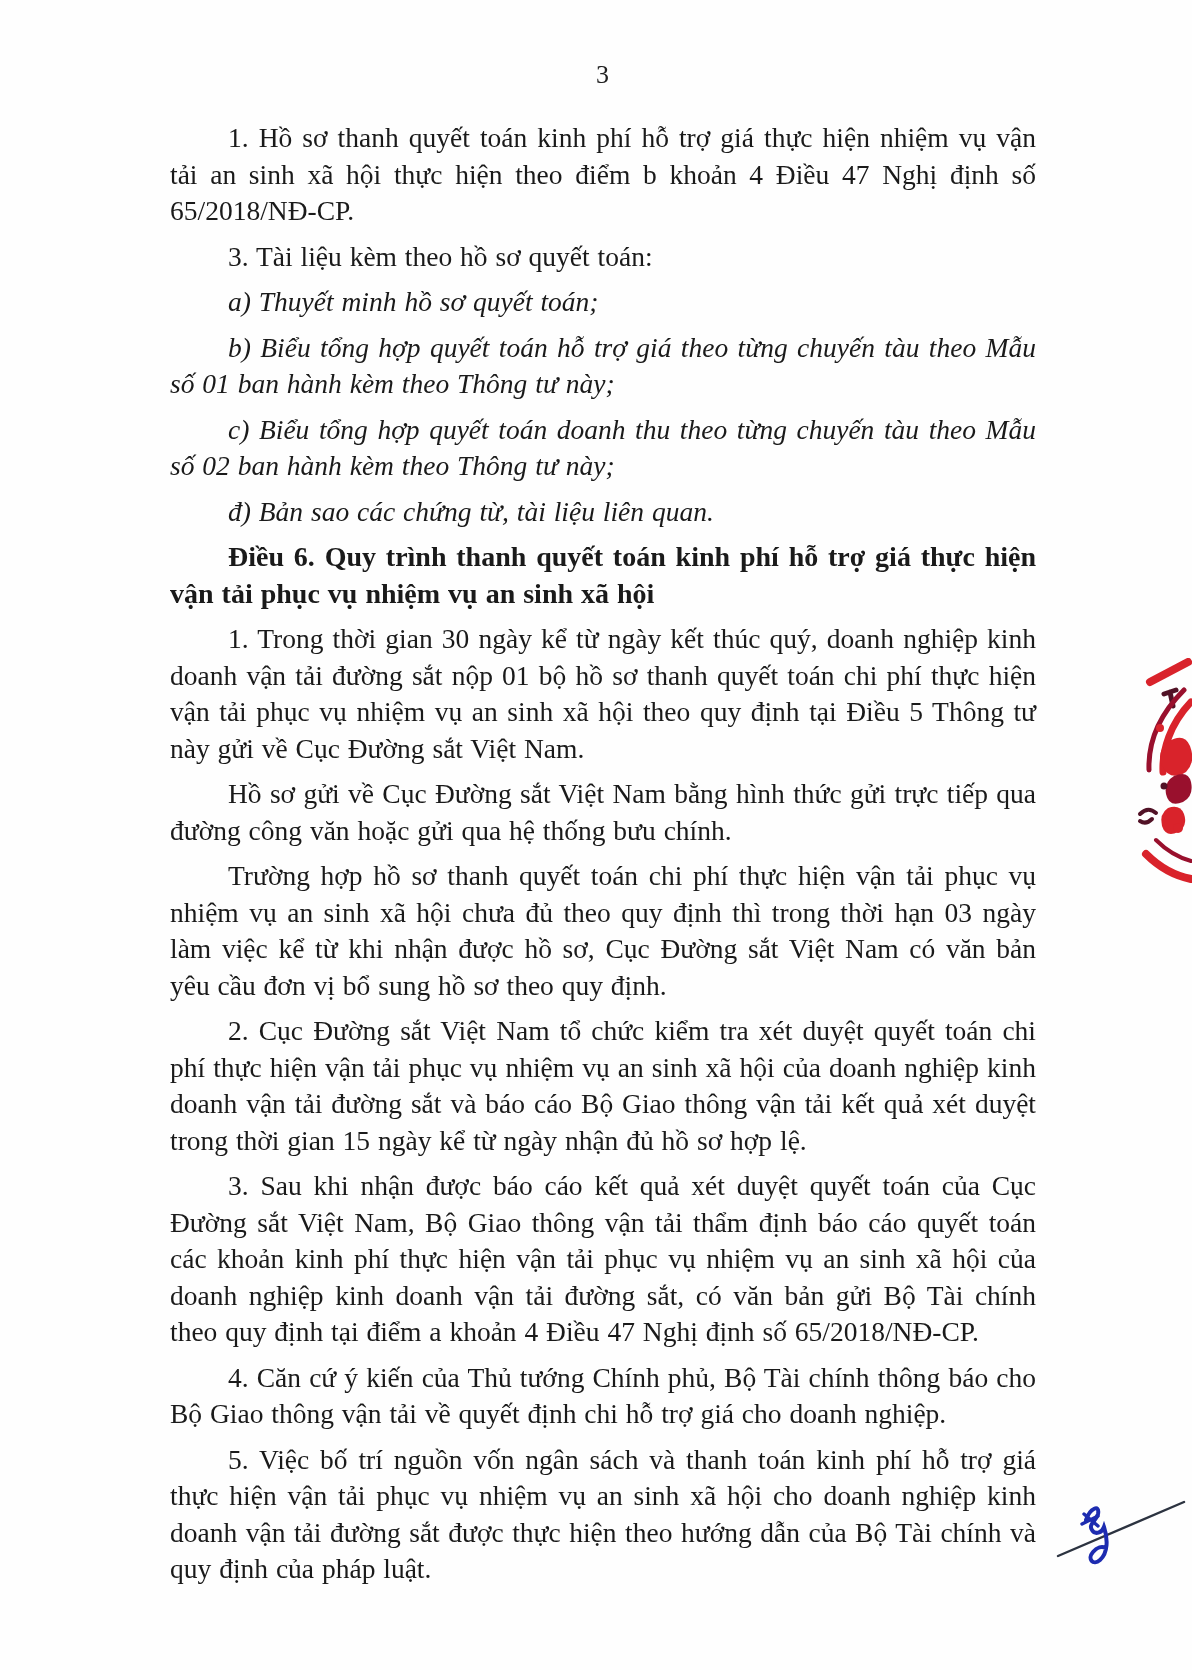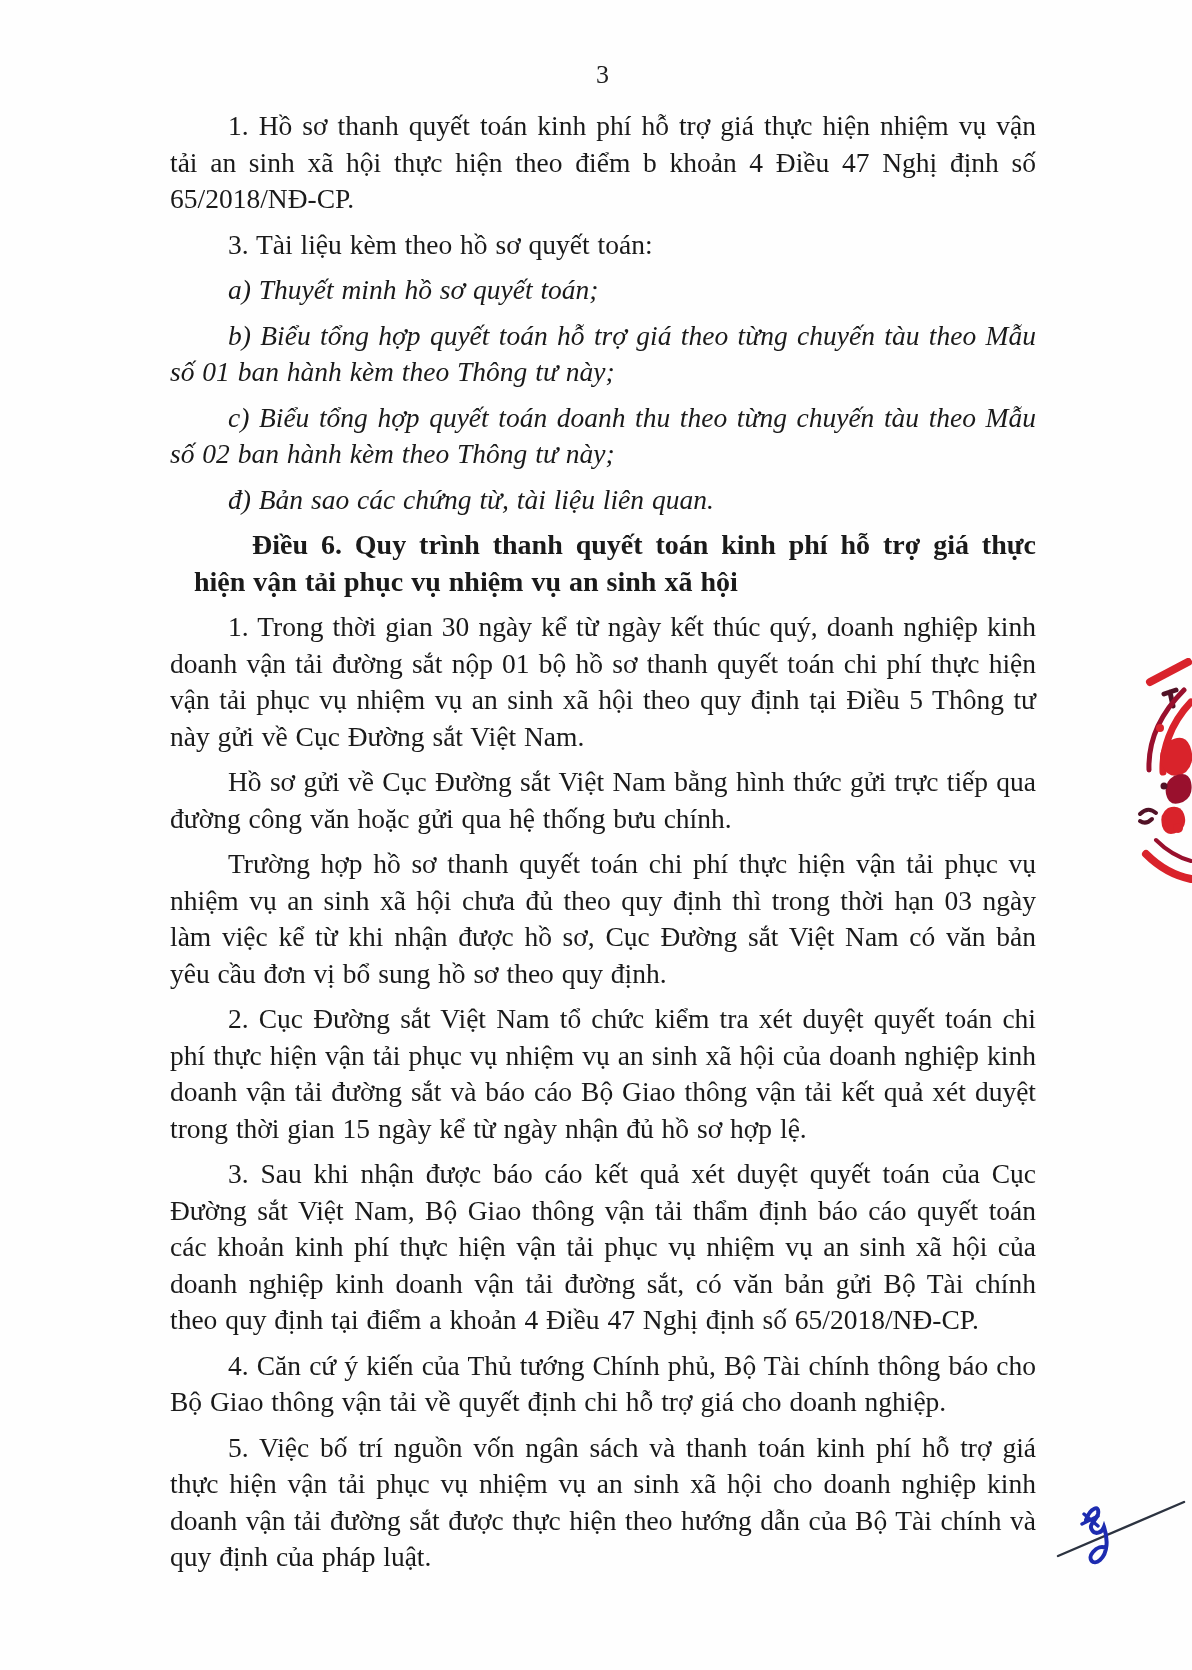--- a/index.html
+++ b/index.html
@@ -20,39 +20,38 @@
     position: absolute;
     top: 60px;
     left: 170px;
     width: 865px;
     text-align: center;
     font-size: 26px;
     color: #222;
   }
   .content {
     position: absolute;
-    top: 108px;
+    top: 120px;
     left: 170px;
     width: 866px;
   }
   .content p {
     margin: 0 0 9px 0;
     font-size: 27.5px;
     line-height: 36.5px;
     text-align: justify;
     text-indent: 58px;
     word-spacing: 1px;
   }
   .content p.italic {
     font-style: italic;
   }
   .content p.heading {
     font-weight: bold;
     font-size: 28px;
-    margin-left: 24px;
   }
   .stamp-fragment {
     position: absolute;
     right: 0;
     top: 658px;
     width: 58px;
     height: 232px;
   }
   .ink-signature {
     position: absolute;

